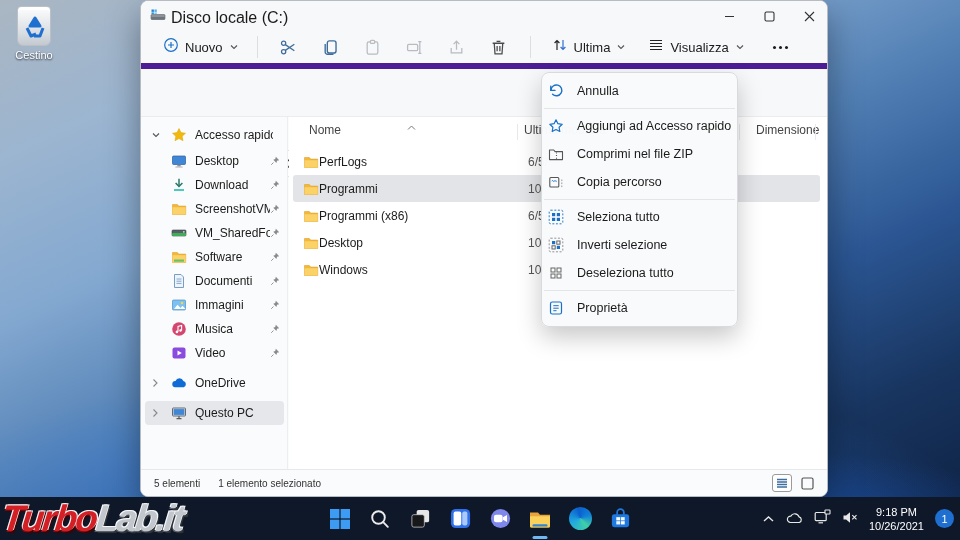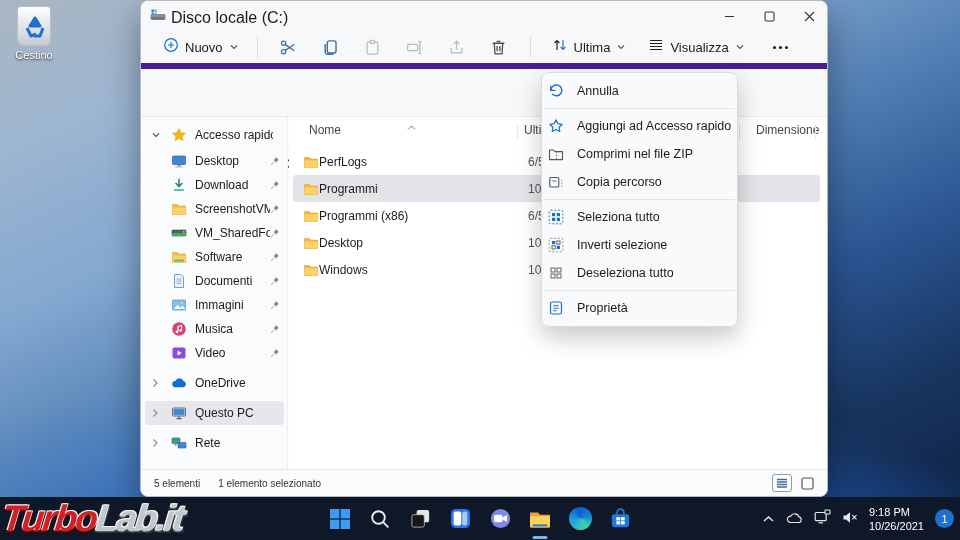--- a/index.html
+++ b/index.html
@@ -101,21 +101,21 @@
   
   .taskbar { position:absolute; left:0; bottom:0; width:960px; height:43px; background:#0e1828; z-index:50; }
   .tb-center { position:absolute; left:50%; top:0; transform:translateX(-50%); height:43px; display:flex; align-items:center; gap:14px; }
   .task-icon { width:26px; height:26px; display:flex; align-items:center; justify-content:center; position:relative; }
   .task-icon .indicator { position:absolute; bottom:-7px; left:50%; transform:translateX(-50%);
     width:15px; height:3px; border-radius:2px; background:#71b7f2; }
   .edge-circle { width:23px; height:23px; border-radius:50%;
     background:radial-gradient(circle at 32% 30%, #49d8ac, #21a3df 45%, #0b5fce 78%, #0a4da8);
     background:conic-gradient(from 140deg, #3fd0a8, #20a8e0 30%, #0b5fce 58%, #1181d8 80%, #3fd0a8); }
   .tray { position:absolute; right:6px; top:0; height:43px; display:flex; align-items:center; gap:11px; }
-  .tray-time { text-align:left; color:#fff; font-size:11px; line-height:14px; }
+  .tray-time { text-align:center; color:#fff; font-size:11px; line-height:14px; }
   .badge { width:19px; height:19px; border-radius:50%; background:#1f6fd0; color:#fff; font-size:11px;
     display:flex; align-items:center; justify-content:center; }
 </style>
 </head>
 <body>
 
 <div class="desktop"></div>
 
 <div class="recycle">
   <div class="bin">
@@ -458,33 +458,20 @@
             <path d="M2.5 1.5l3.5 3.5-3.5 3.5" fill="none" stroke="#888" stroke-width="1.1"></path>
           </svg>
         </span>
       <span class="sicon"><svg width="16" height="16" viewBox="0 0 16 16">
             <rect x="1.5" y="3" width="13" height="8" rx="0.8" fill="#cfe2f3" stroke="#5a5a5a" stroke-width="0.9"></rect>
             <rect x="2.6" y="4.1" width="10.8" height="5.8" fill="#3f87d6"></rect>
             <path d="M8 11v2.3" stroke="#5a5a5a" stroke-width="1.2"></path>
             <path d="M5.5 13.7h5" stroke="#5a5a5a" stroke-width="1.2"></path>
           </svg></span>
       <span class="slabel">Questo PC</span>
-    </div>
-    <div class="side-row" style="top:314px">
-      <span class="chev">
-          <svg width="9" height="10" viewBox="0 0 9 10">
-            <path d="M2.5 1.5l3.5 3.5-3.5 3.5" fill="none" stroke="#888" stroke-width="1.1"></path>
-          </svg>
-        </span>
-      <span class="sicon"><svg width="16" height="16" viewBox="0 0 16 16">
-            <rect x="1" y="3" width="8" height="5.5" rx="0.6" fill="#2f9f8f" stroke="#1f6b60" stroke-width="0.6"></rect>
-            <rect x="7" y="7.5" width="8" height="5.5" rx="0.6" fill="#3f87d6" stroke="#2a5f9e" stroke-width="0.6"></rect>
-            <path d="M3.5 10h2" stroke="#555" stroke-width="1"></path>
-          </svg></span>
-      <span class="slabel">Rete</span>
     </div>
   </div>
 
   <div class="filearea">
     <span class="sort-caret"><svg width="9" height="6" viewBox="0 0 9 6">
           <path d="M1 4.5L4.5 1 8 4.5" fill="none" stroke="#777" stroke-width="1"></path>
         </svg></span>
     <span class="col-head" style="left:20px">Nome</span>
     <span class="col-head" style="left:235px">Ultima modifica</span>
     <span class="col-head" style="left:467px">Dimensione</span>

